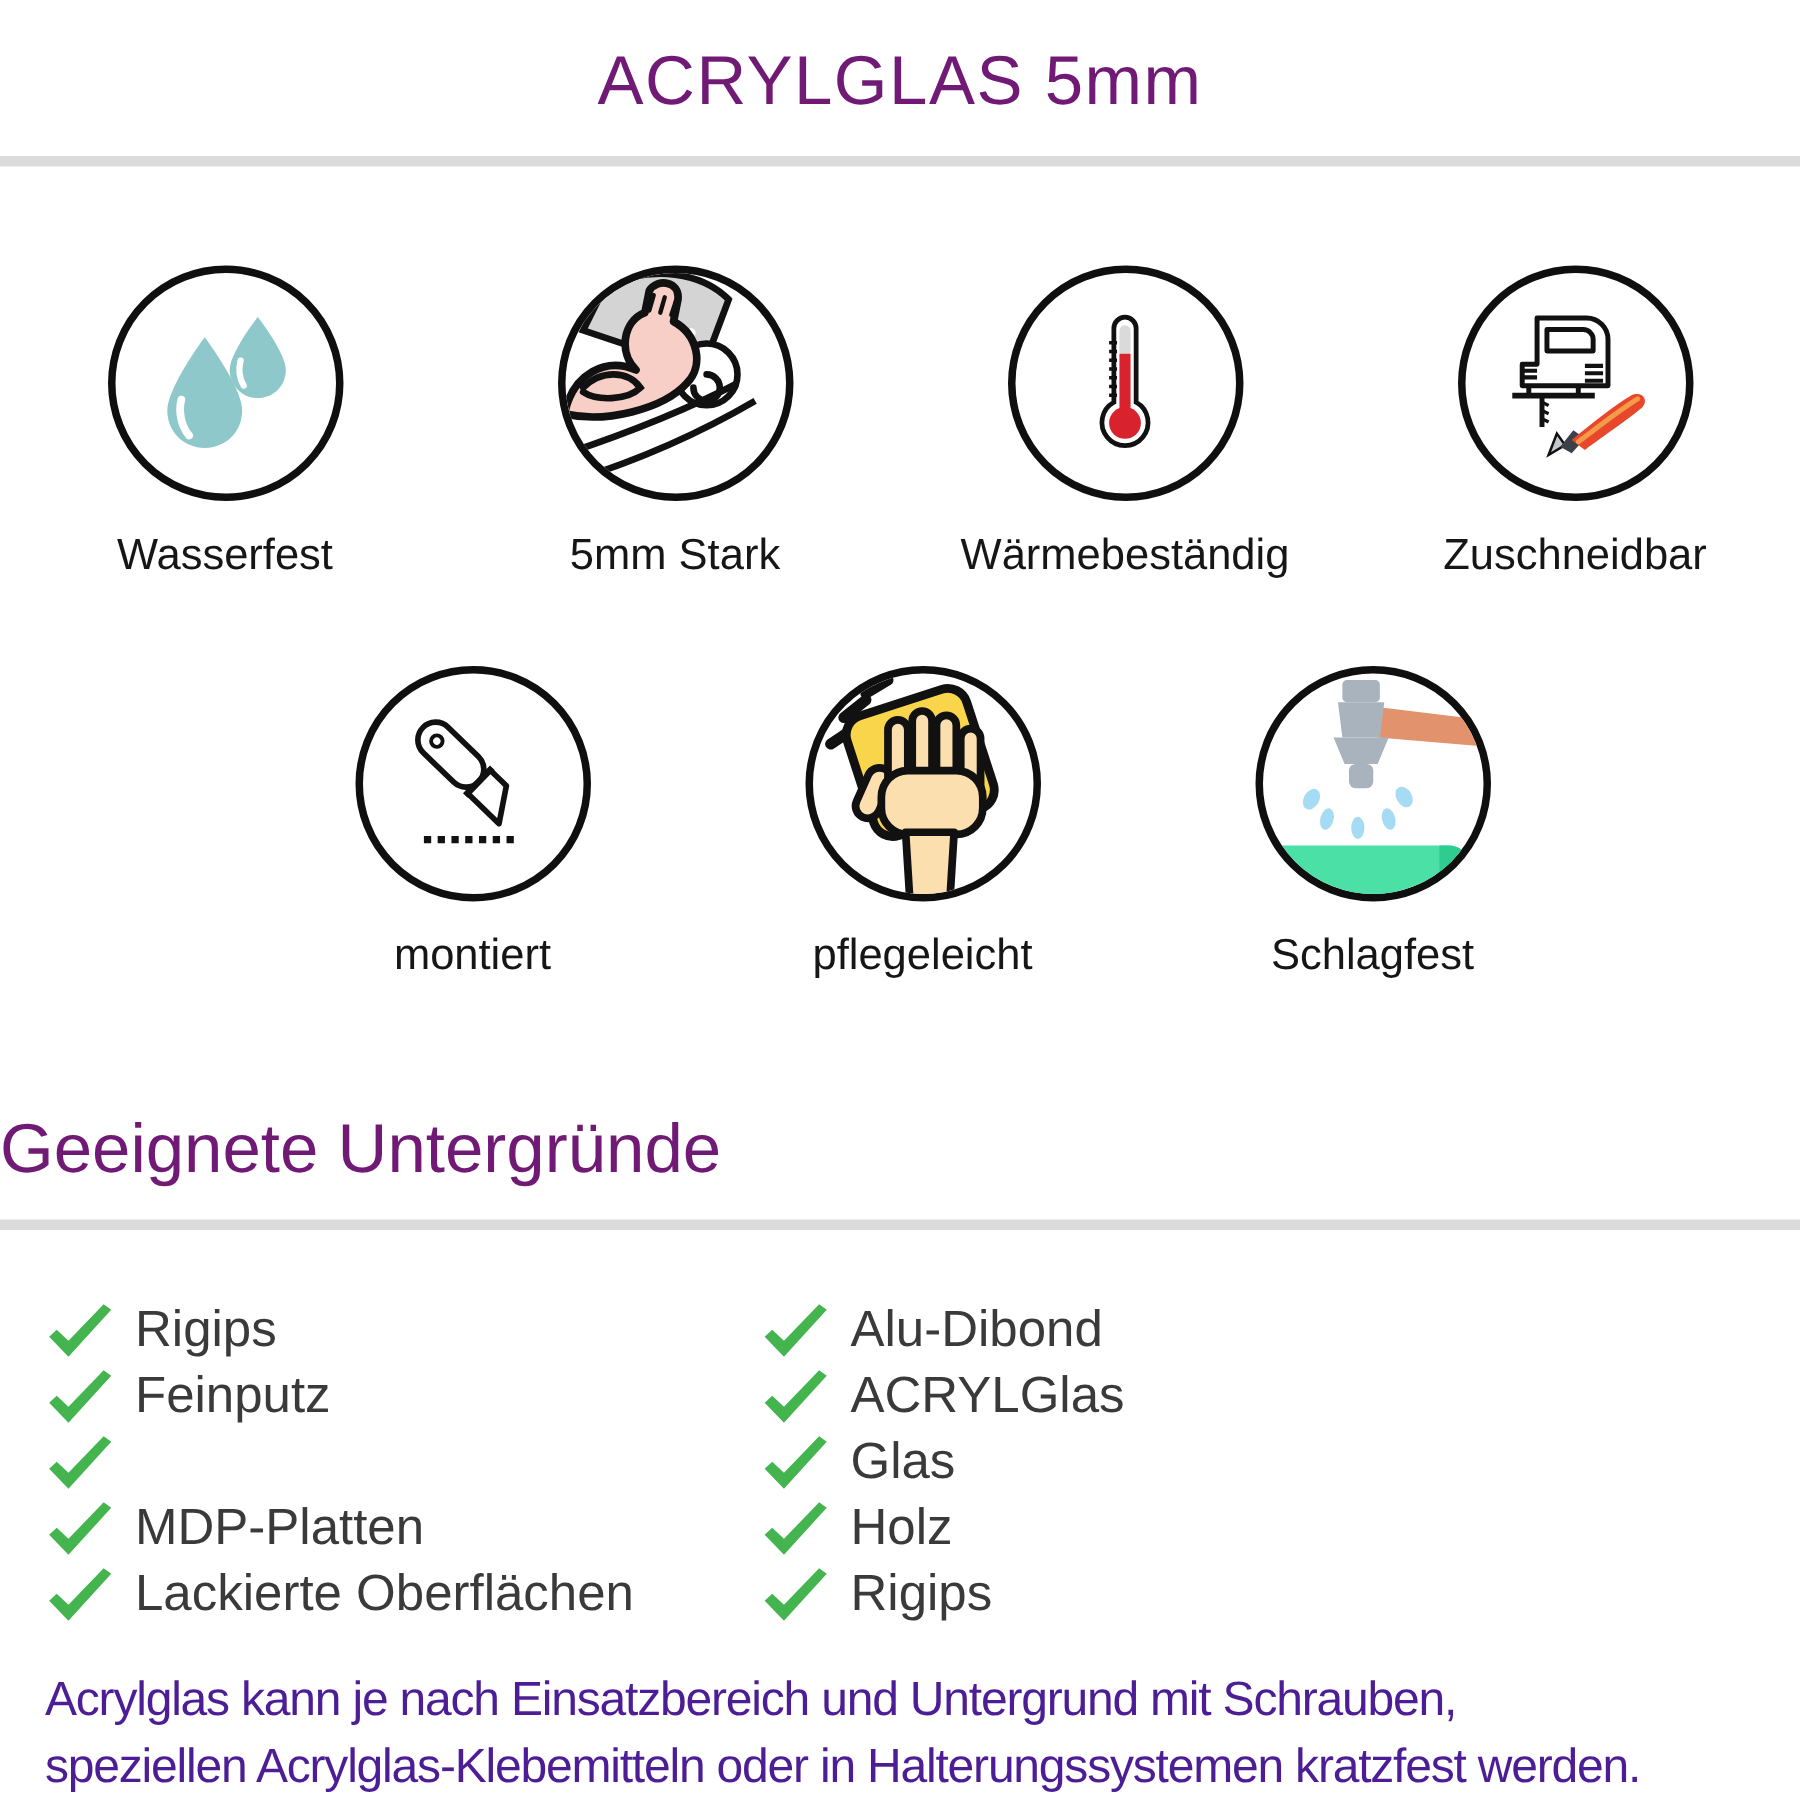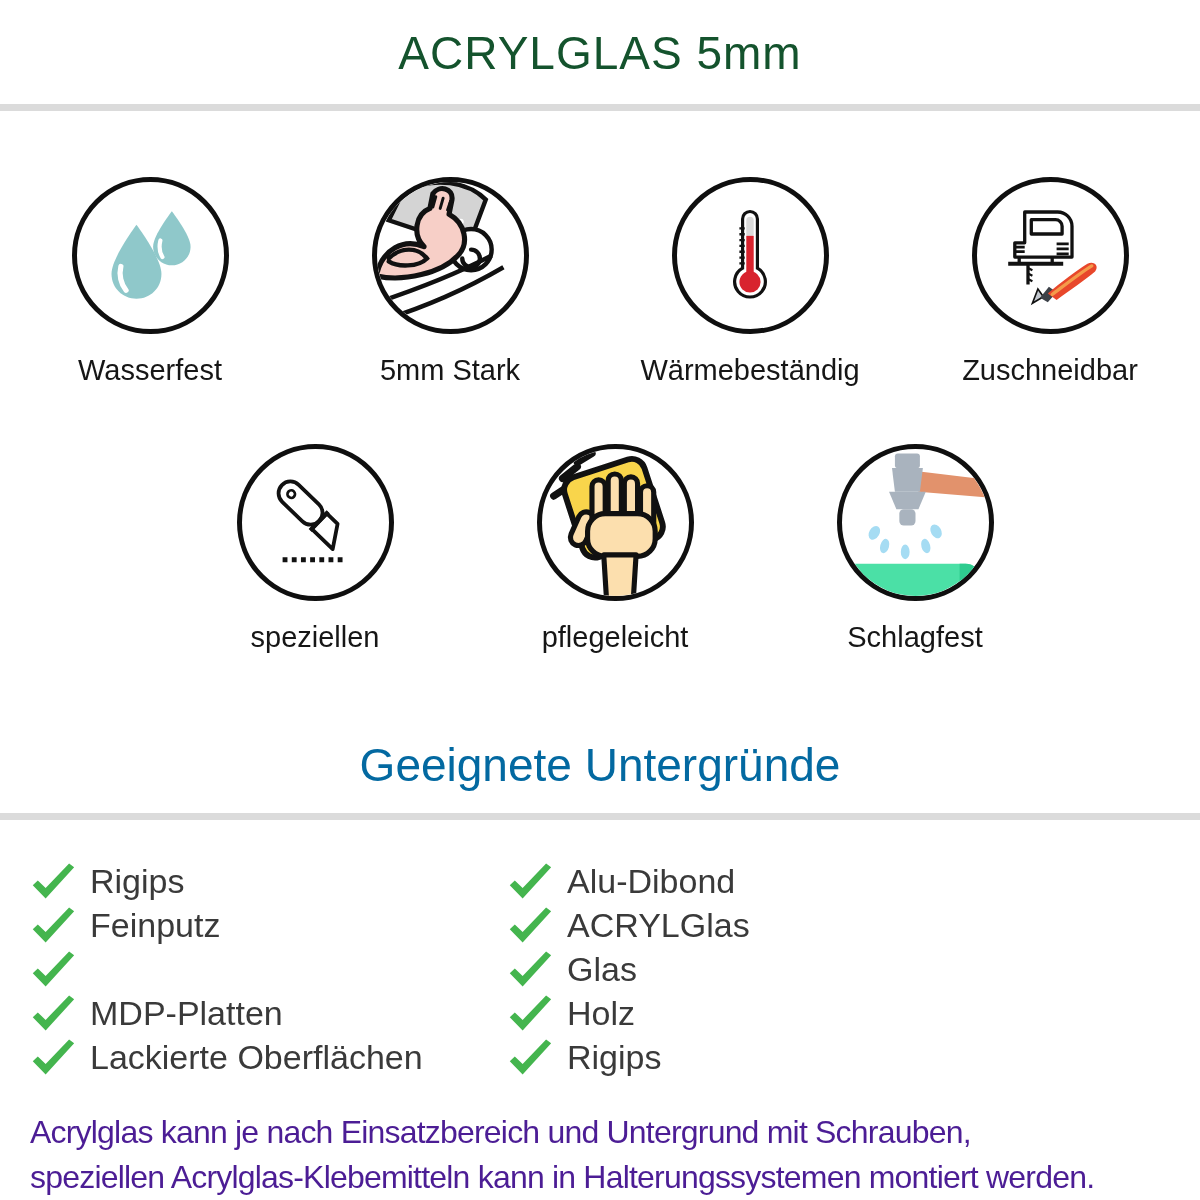--- a/index.html
+++ b/index.html
@@ -2,44 +2,44 @@
 <html><head>
 <meta charset="utf-8">
 <style>
   html,body{margin:0;padding:0;}
   body{
     width:1200px;height:1200px;overflow:hidden;background:#ffffff;
     font-family:"Liberation Sans", sans-serif;color:#1b1b1b;position:relative;
   }
   .page-title{
     margin-top:26px;text-align:center;font-size:46px;line-height:54px;
-    font-weight:500;color:#14532d;letter-spacing:1px;
+    font-weight:500;color:#701a75;letter-spacing:1px;
   }
   .divider{width:1200px;height:7px;background:#dbdbdb;}
   .divider.d1{margin-top:24px;}
   .divider.d2{margin-top:21px;}
   .feat-row{display:flex;justify-content:center;}
   .feat-row.r1{margin-top:66px;}
   .feat-row.r2{margin-top:57px;transform:translateX(15px);}
   .feature{width:300px;display:flex;flex-direction:column;align-items:center;}
   .circle{
     width:147px;height:147px;border:5px solid #0f0f0f;border-radius:50%;
     background:#fff;overflow:hidden;display:flex;align-items:center;justify-content:center;
   }
   .circle svg{display:block;}
   .feat-label{margin-top:19px;font-size:29px;line-height:34px;color:#161616;text-align:center;}
   .section-title{
-    margin-top:84px;text-align:center;font-size:46px;line-height:54px;
-    font-weight:500;color:#0369a1;
+    margin-top:84px;text-align:left;font-size:46px;line-height:54px;
+    font-weight:500;color:#701a75;
   }
   .list-wrap{display:flex;margin-top:42px;padding-left:30px;}
   .col1{width:477px;}
   .col2{width:340px;}
   .col3{flex:1;}
-  .li{display:flex;align-items:flex-start;height:44px;}
+  .li{display:flex;align-items:flex-end;height:44px;}
   .li .chk{flex:0 0 46px;margin-right:14px;}
   .li span{font-size:34px;color:#3a3a3a;white-space:nowrap;}
   .footer{
     margin-top:28px;padding-left:30px;color:#4c1d95;
     font-size:32px;line-height:45px;letter-spacing:-0.8px;
   }
 </style>
 </head>
 <body>
 
@@ -122,21 +122,21 @@
       <svg width="108" height="108" viewBox="0 0 100 100">
         <g transform="rotate(44 46 42)" fill="#fff" stroke="#111" stroke-width="3.5" stroke-linejoin="round">
           <rect x="8" y="30" width="48" height="22" rx="11"></rect>
           <circle cx="20" cy="41" r="3.5" fill="none" stroke-width="2.5"></circle>
           <polygon points="56,31 70,31 83,51 56,51"></polygon>
           <line x1="56" y1="29" x2="56" y2="53" stroke-width="4"></line>
         </g>
         <path d="M20 84 H78" stroke="#111" stroke-width="4.5" stroke-dasharray="4.5 4" fill="none"></path>
       </svg>
     </div>
-    <div class="feat-label">speziellen</div>
+    <div class="feat-label">montiert</div>
   </div>
 
   <div class="feature">
     <div class="circle">
       <svg width="147" height="147" viewBox="0 0 100 100">
         <path d="M14 20 L24 12 M8 32 L17 26 M24 9 L34 3" stroke="#111" stroke-width="5" stroke-linecap="round"></path>
         <g transform="rotate(-18 48 40)">
           <rect x="20" y="12" width="57" height="57" rx="9" fill="#f9d54b" stroke="#111" stroke-width="4"></rect>
         </g>
         <g fill="#fcdfae" stroke="#111" stroke-width="3.5" stroke-linejoin="round">
@@ -247,14 +247,14 @@
         </svg>
       <span>Rigips</span>
     </div>
   </div>
 
 
 </div>
 
 <div class="footer">
   <div>Acrylglas kann je nach Einsatzbereich und Untergrund mit Schrauben,</div>
-  <div>speziellen Acrylglas-Klebemitteln kann in Halterungssystemen montiert werden.</div>
+  <div>speziellen Acrylglas-Klebemitteln oder in Halterungssystemen kratzfest werden.</div>
 </div>
 
 </body></html>

